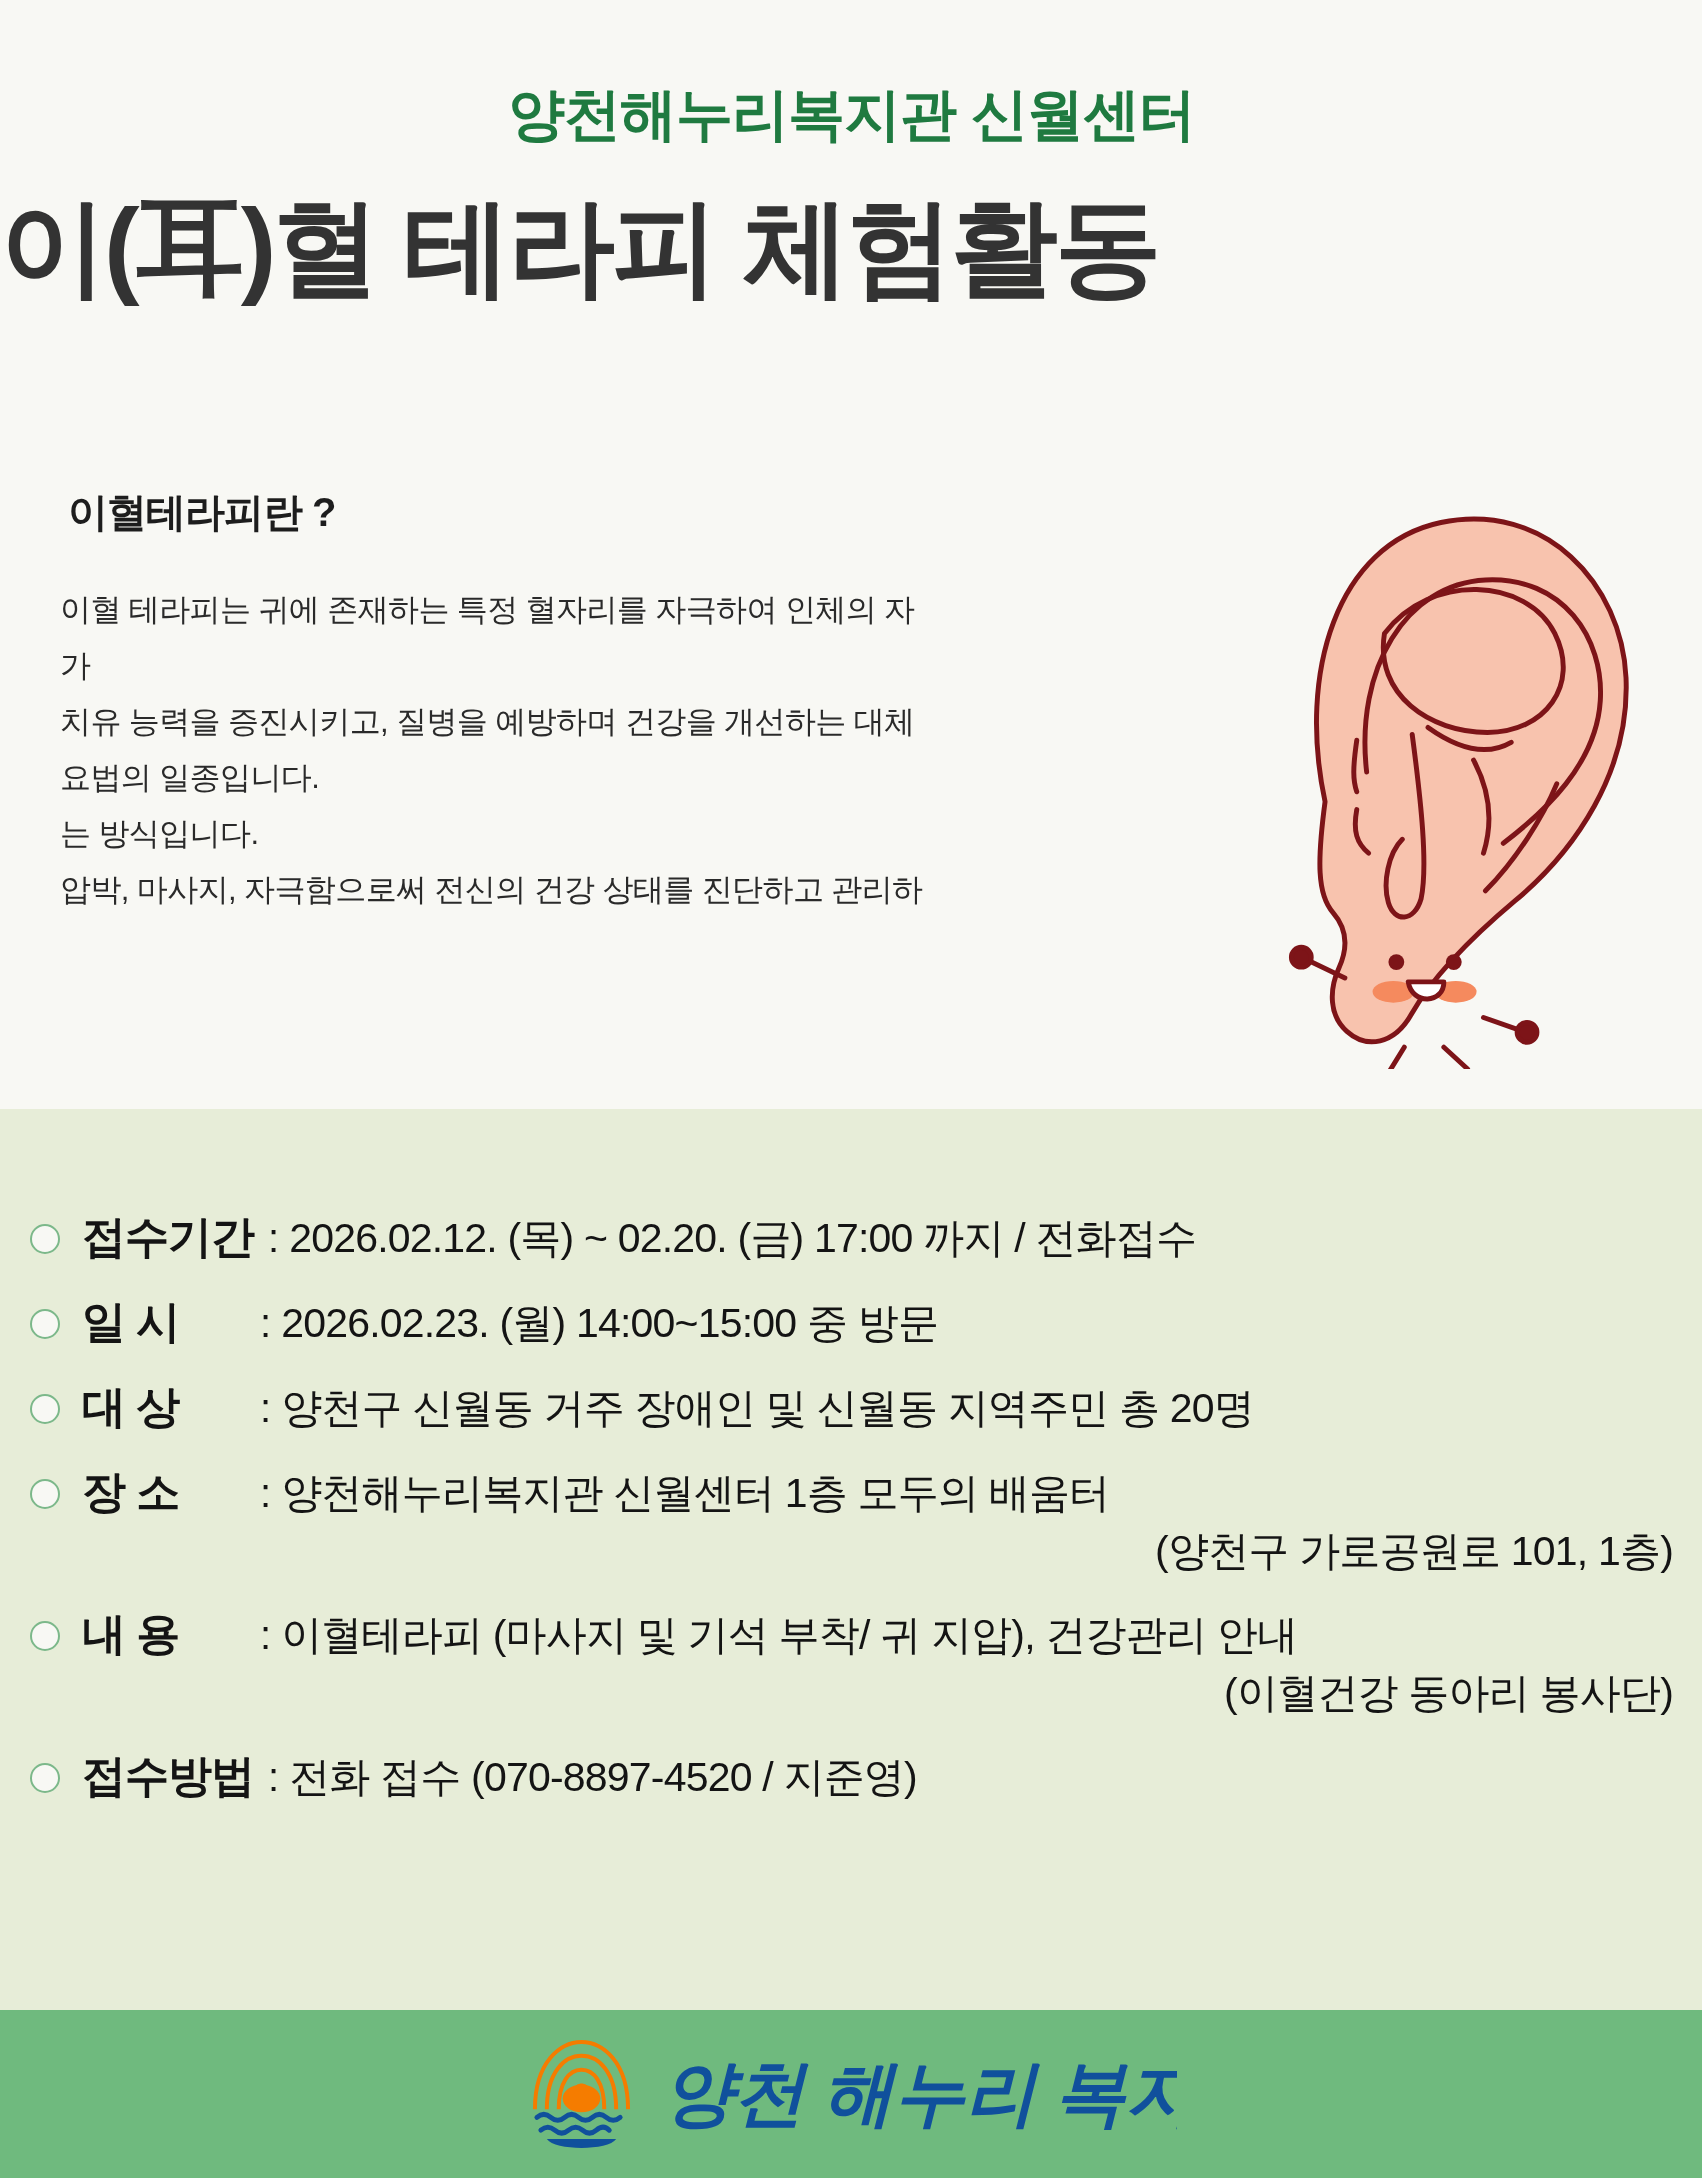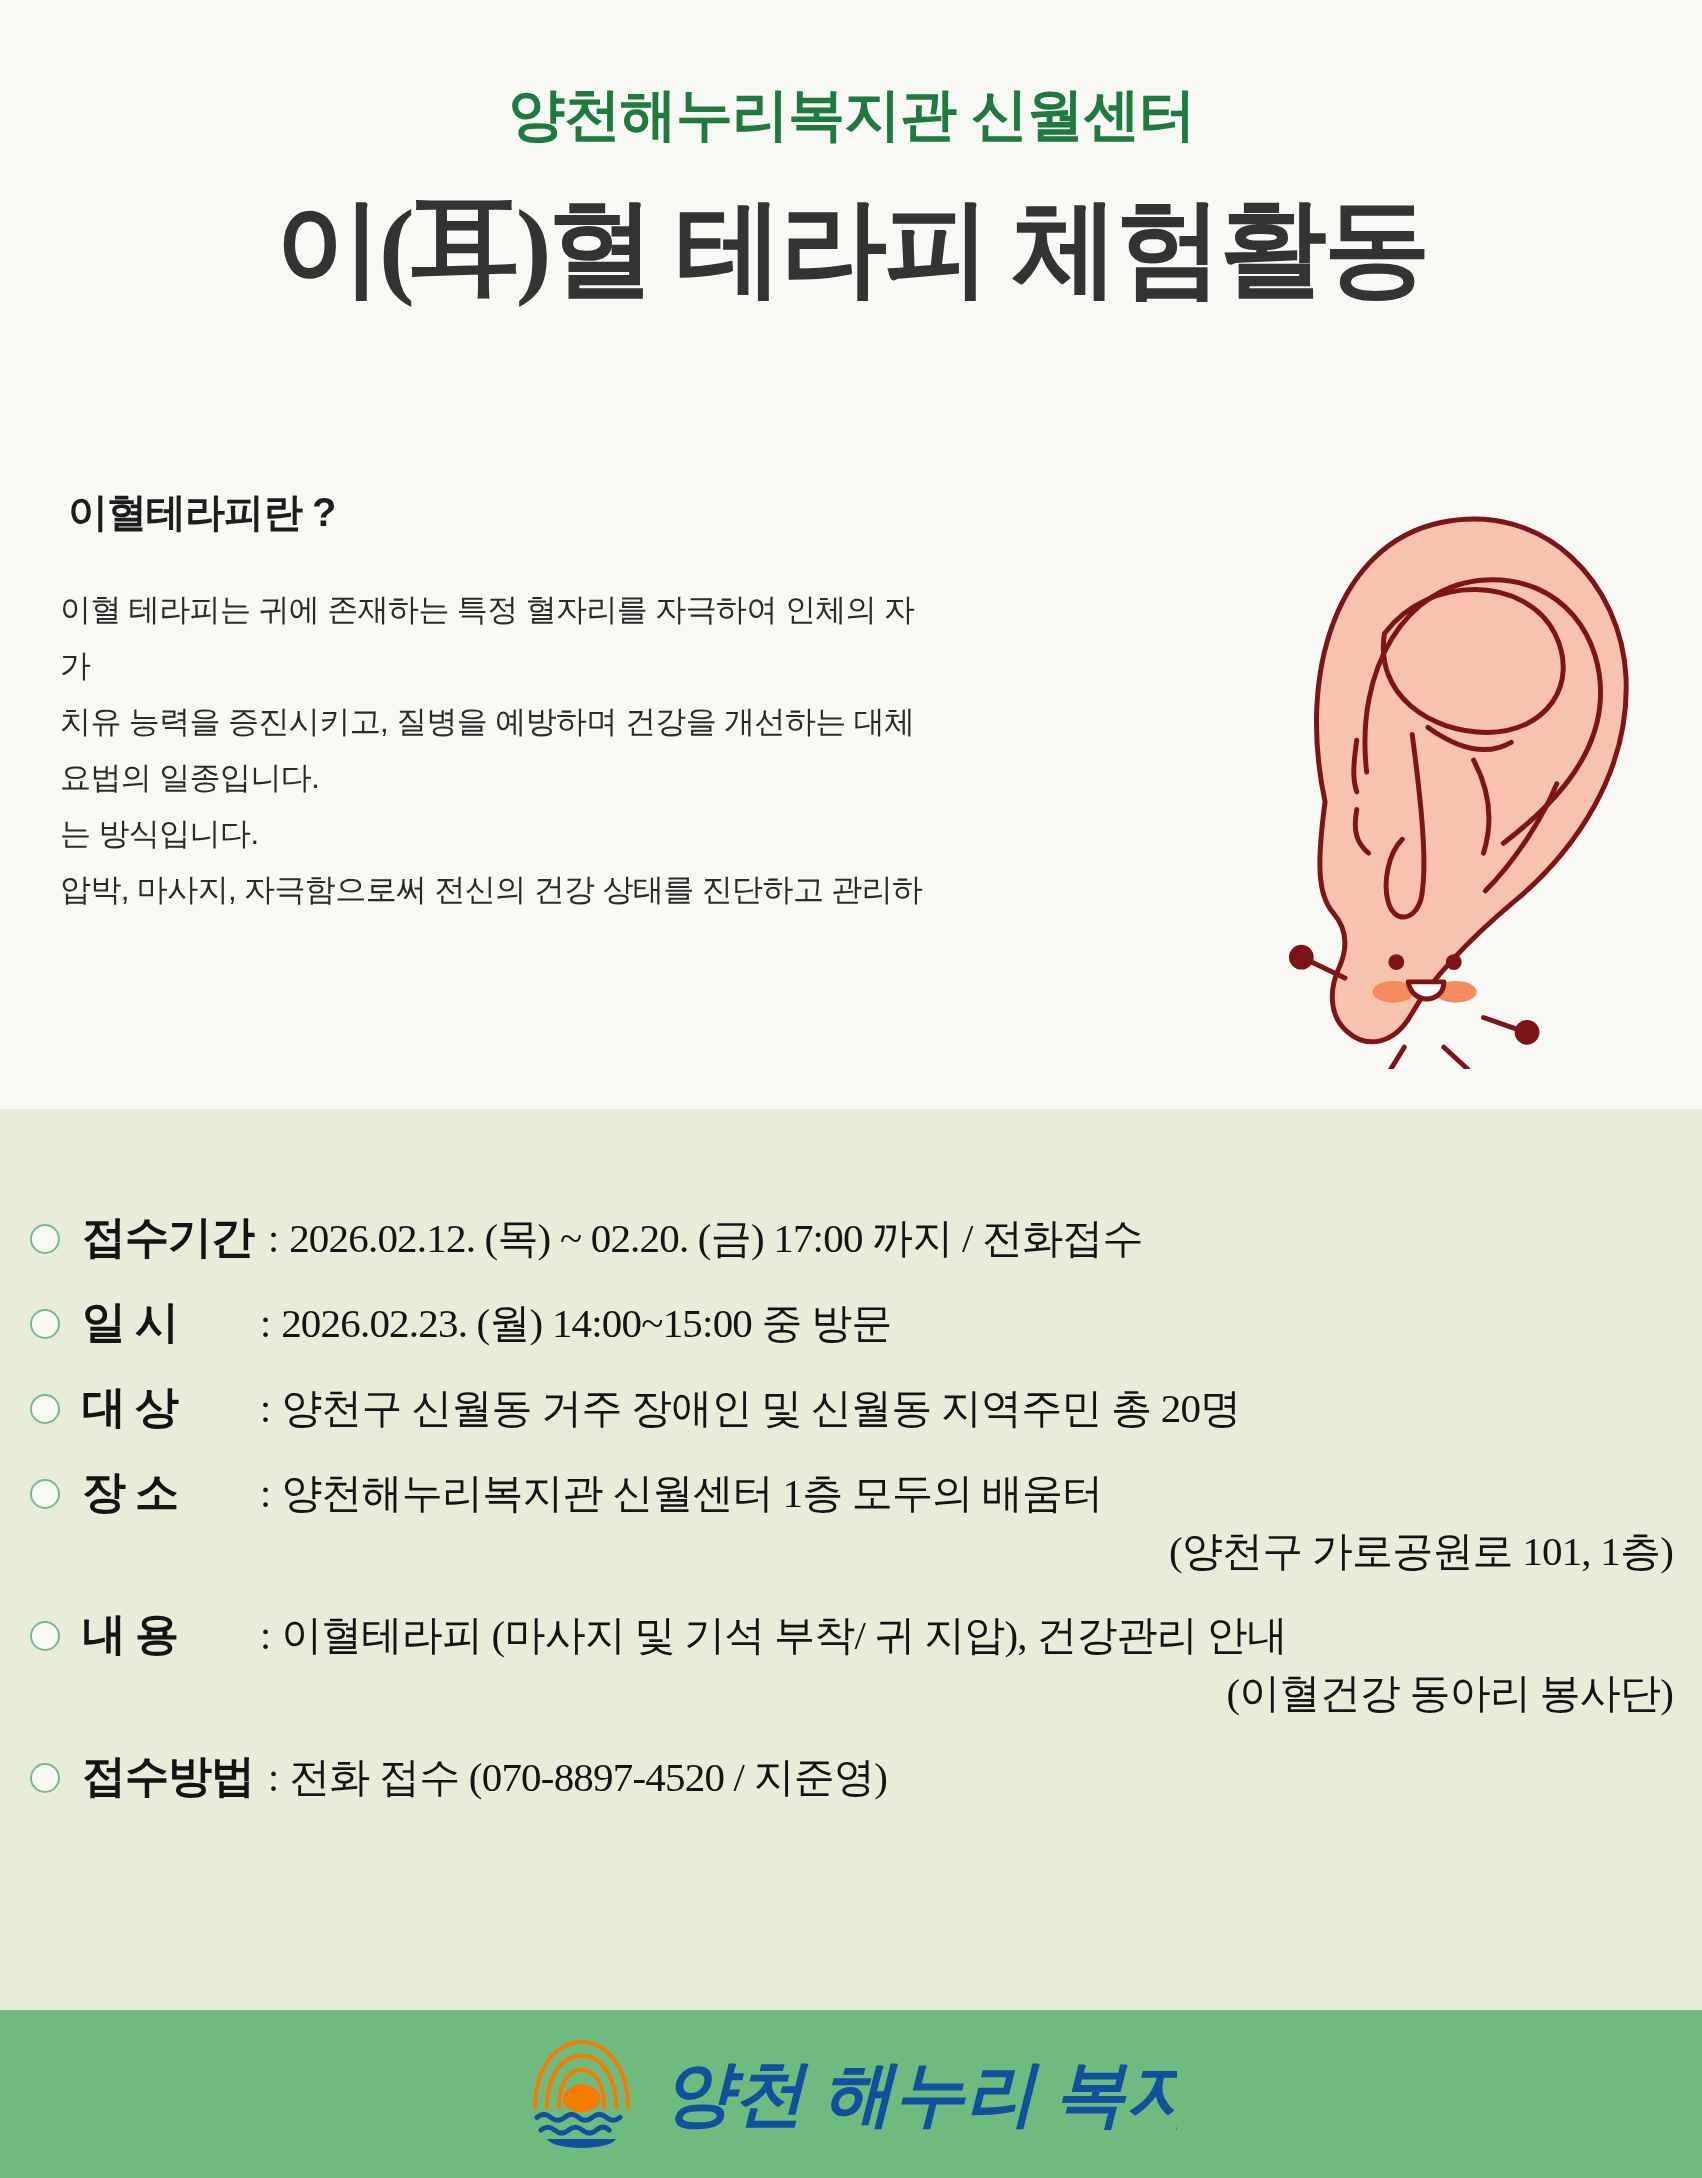--- a/index.html
+++ b/index.html
@@ -26,27 +26,26 @@
   }
   .org-name {
     text-align: center;
     color: #1f7a40;
     font-size: 57px;
     font-weight: 700;
     letter-spacing: -1px;
     padding-top: 77px;
   }
   .main-title {
-    text-align: center;
     color: #333333;
     font-size: 107px;
     font-weight: 700;
     letter-spacing: -3px;
     margin-top: 22px;
-    font-family: Liberation Serif, serif;
+    font-family: Liberation Sans, sans-serif;
   }
 
   .intro-block {
     position: absolute;
     left: 60px;
     top: 485px;
     width: 871px;
   }
   .intro-heading {
     font-size: 40px;
@@ -74,21 +73,20 @@
     height: 594px;
   }
   .ear-wrap svg { width: 100%; height: 100%; display: block; }
 
   
   .info-section {
     background: #e7edd8;
     flex: 1;
     padding: 99px 30px 36px 30px;
     position: relative;
-    font-family: Liberation Serif, serif;
   }
   .info-list {
     list-style: none;
     display: flex;
     flex-direction: column;
     gap: 26px;
   }
   .info-row {
     display: flex;
     align-items: flex-start;

